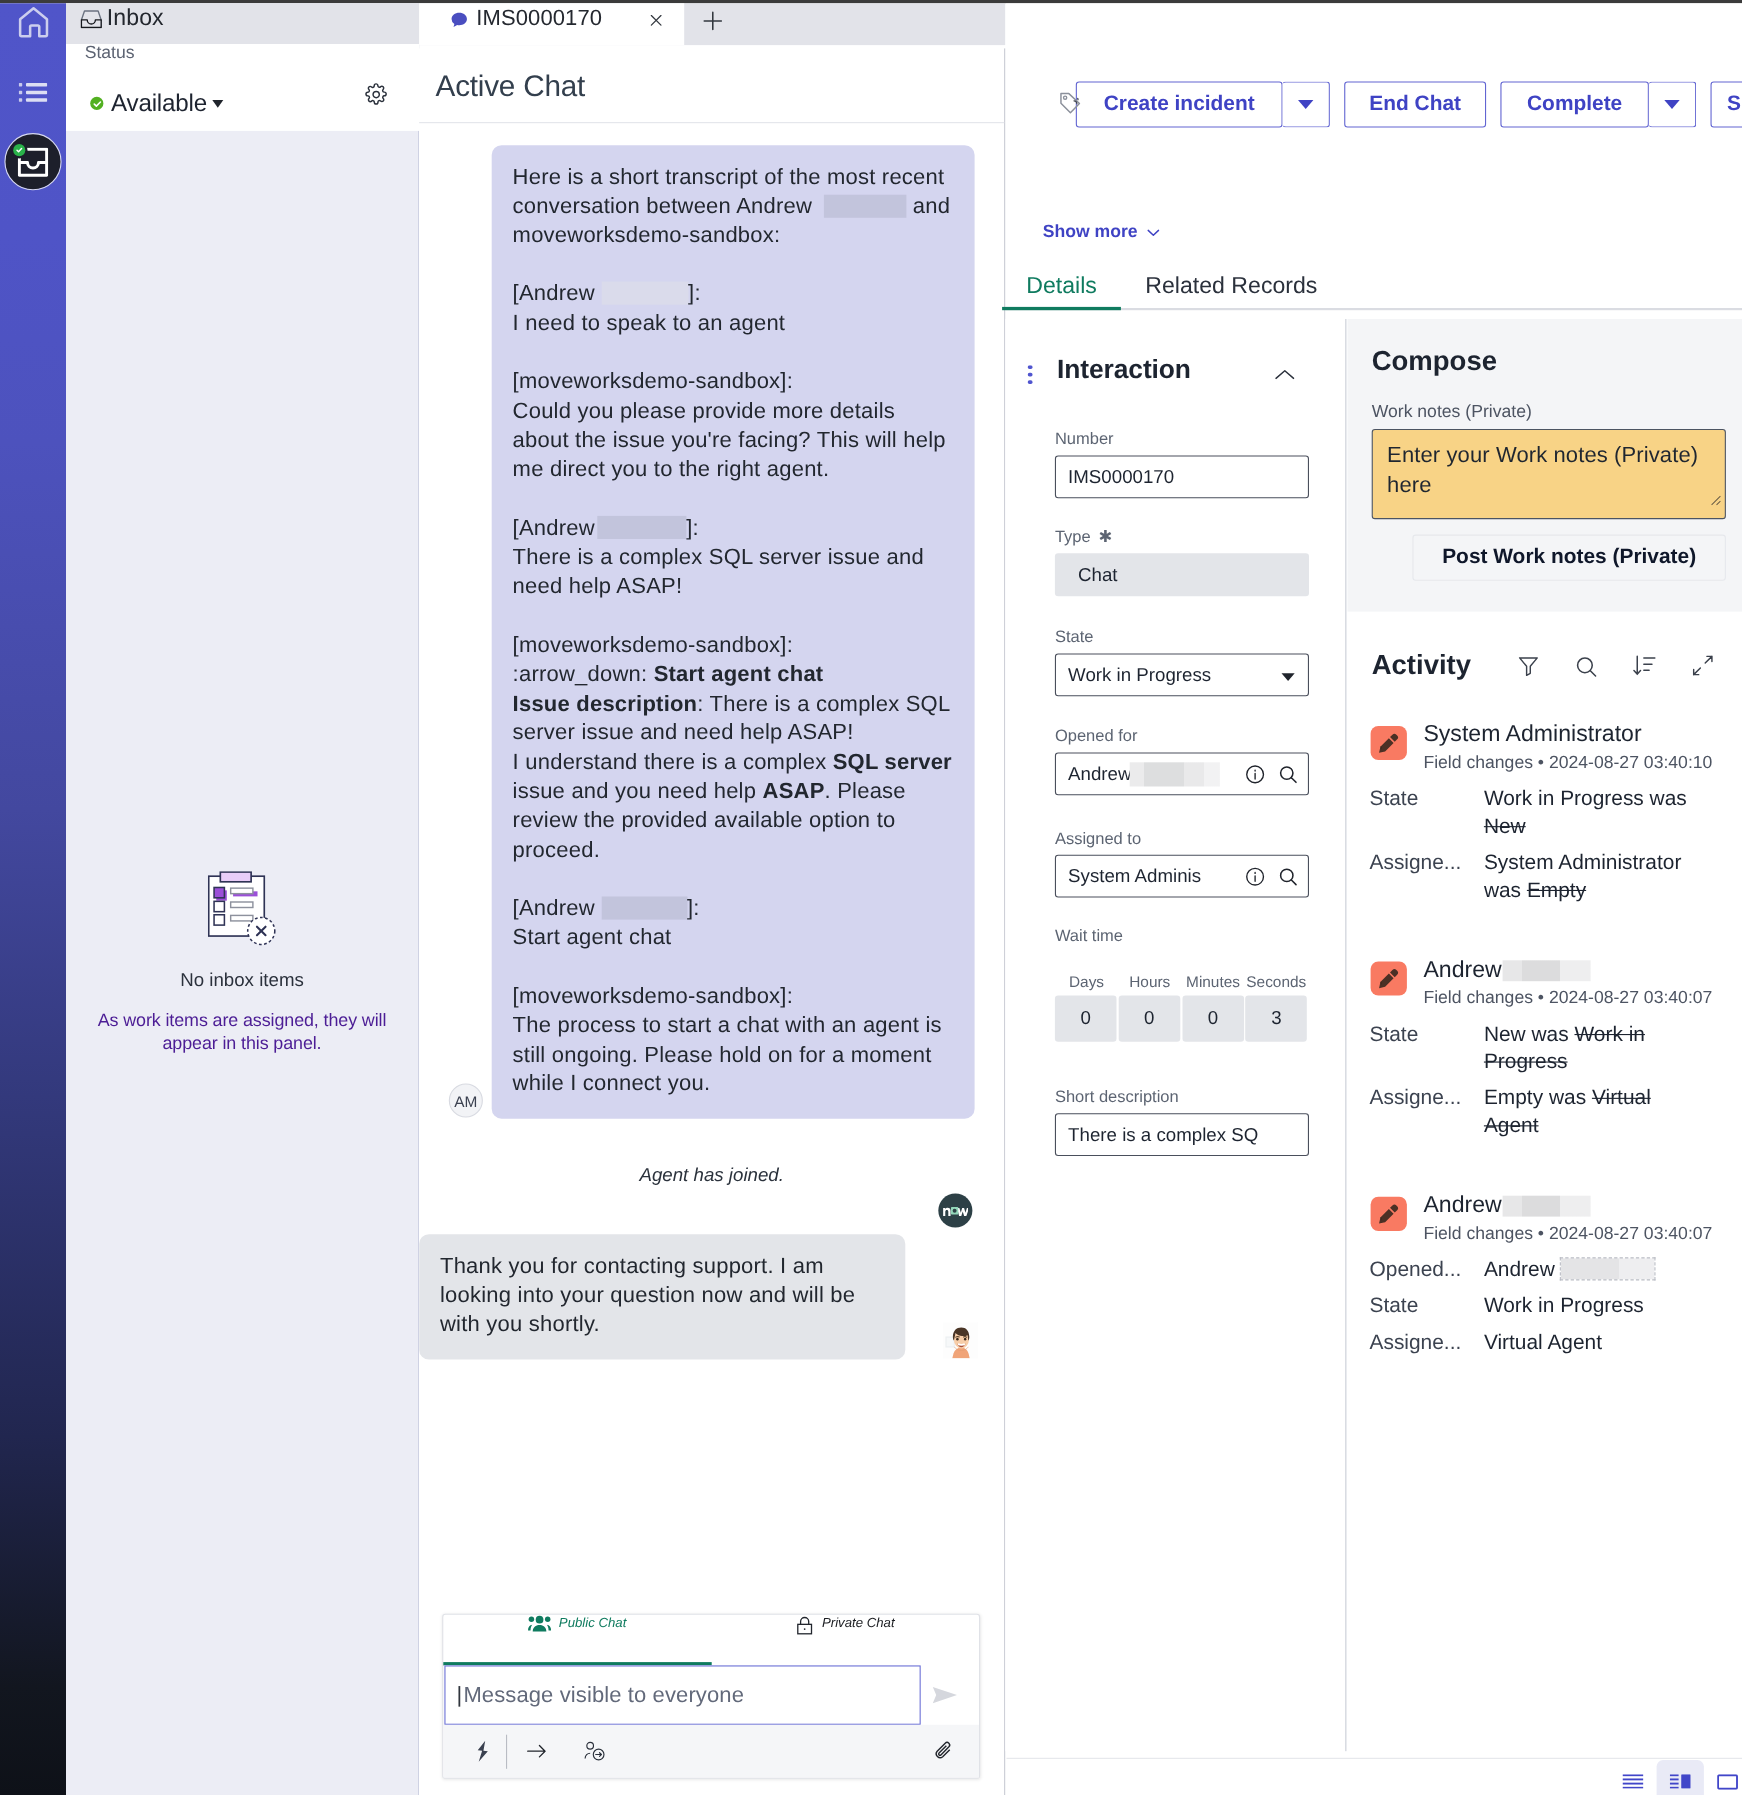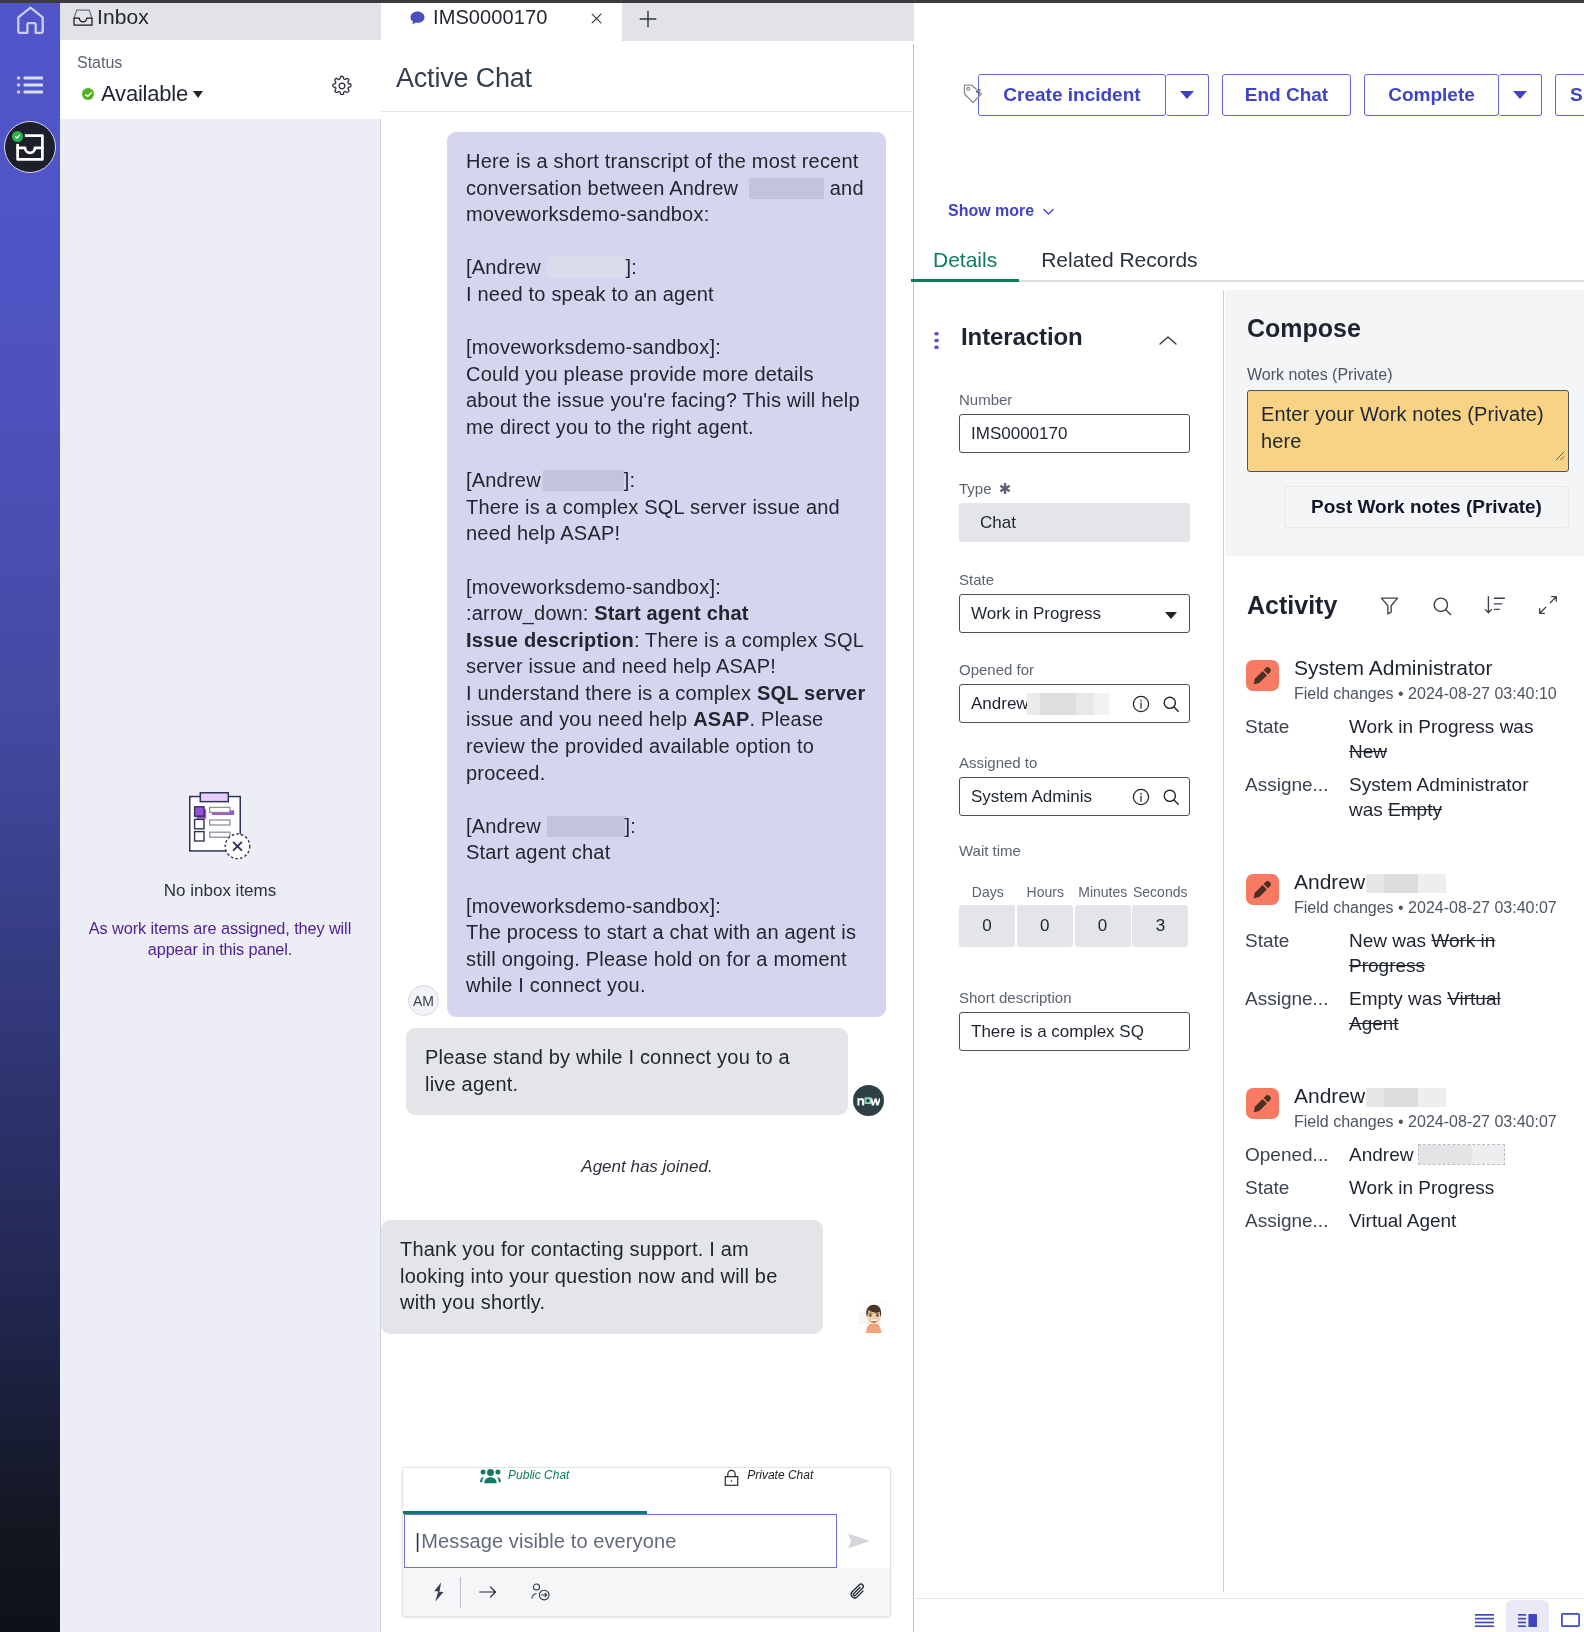--- a/index.html
+++ b/index.html
@@ -29,21 +29,21 @@
   .rail-badge { position:absolute; left:7px; top:9px; width:11px; height:11px; border-radius:50%; box-shadow:0 0 0 2px #1d1f2b;
       background:#2ab34a; display:flex; align-items:center; justify-content:center; }
 
   
   .inbox { position:absolute; left:60px; top:3px; width:321px; height:1629px; background:#ecedf5;
            border-right:1px solid #cfd2e3; }
   .inbox-head { position:absolute; left:0; top:0; width:321px; height:37px; background:#e2e3e9;
       display:flex; align-items:center; padding-left:11px; gap:6px; }
   .inbox-head-label { font-size:21px; color:#23272e; letter-spacing:.1px; position:relative; top:-5px; }
   .inbox-status { position:absolute; left:0; top:37px; width:321px; height:79px; background:#fff; }
-  .inbox-status-label { position:absolute; left:17px; top:14px; font-size:16px; color:#5c6372; }
+  .inbox-status-label { position:absolute; left:17px; top:0; font-size:16px; color:#5c6372; }
   .inbox-status-value { position:absolute; left:22px; top:41px; display:flex; align-items:center; gap:7px; }
   .status-dot { width:12px; height:12px; border-radius:50%; background:#52b021; display:flex; align-items:center; justify-content:center; }
   .inbox-status-text { font-size:22px; color:#1e2430; letter-spacing:-.2px; }
   .caret-down { width:0;height:0;border-left:5px solid transparent;border-right:5px solid transparent;border-top:7px solid #20242c; margin-left:-2px; }
   .gear-btn { position:absolute; left:271px; top:35px; width:23px; height:23px; }
   .inbox-empty { position:absolute; left:0; top:116px; width:320px; bottom:0;
                  display:flex; flex-direction:column; align-items:center; }
   .inbox-empty-icon { margin-top:673px; height:71px; }
   .inbox-empty-title { margin-top:18px; font-size:17px; color:#2b313c; line-height:20px;}
   .inbox-empty-sub { margin-top:17px; font-size:16.3px; letter-spacing:-.1px; color:#4c1d95; text-align:center; line-height:21px; width:280px; }
@@ -282,23 +282,20 @@
       <div class="bubble-row" style="margin-top:20px;">
         <div class="bub bub-purple" style="margin-left:66px; width:439px;">
           <span id="msg1"><span>Here is a short transcript of the most recent conversation between Andrew </span><span class="redact" style="width: 75px; margin-left: 5px; height: 21px;"></span><span> and moveworksdemo-sandbox:</span><br><br><span>[Andrew </span><span class="redact redact-l" style="width: 79px; height: 21px;"></span><span>]:</span><br><span>I need to speak to an agent</span><br><br><span>[moveworksdemo-sandbox]:</span><br><span>Could you please provide more details about the issue you're facing? This will help me direct you to the right agent.</span><br><br><span>[Andrew</span><span class="redact" style="width: 81px; margin-left: 2px; height: 21px;"></span><span>]:</span><br><span>There is a complex SQL server issue and need help ASAP!</span><br><br><span>[moveworksdemo-sandbox]:</span><br><span>:arrow_down: </span><b>Start agent chat</b><br><b>Issue description</b><span>: There is a complex SQL server issue and need help ASAP!</span><br><span>I understand there is a complex </span><b>SQL server</b><span> issue and you need help </span><b>ASAP</b><span>. Please review the provided available option to proceed.</span><br><br><span>[Andrew </span><span class="redact" style="width: 78px; height: 21px;"></span><span>]:</span><br><span>Start agent chat</span><br><br><span>[moveworksdemo-sandbox]:</span><br><span>The process to start a chat with an agent is still ongoing. Please hold on for a moment while I connect you.</span></span>
         </div>
         <div class="avatar-sm" style="left:27px; top:853px; width:31px; height:31px; border:1px solid #d8dae1; background:#f2f3f6; display:flex; align-items:center; justify-content:center; font-size:14px; color:#3b4150; letter-spacing:0;">
           <span>AM</span>
         </div>
       </div>
 
       <div class="bubble-row" style="margin-top:11px;">
-        <div class="bub bub-grey" style="margin-left:25px; width:442px; padding-right:24px;">
-          <span>Please stand by while I connect you to a live agent.</span>
-        </div>
         <div class="avatar-sm" style="left:472px; top:57px; width:31px; height:31px; background:#2d4046; display:flex; align-items:center; justify-content:center;">
           <svg width="23" height="11" viewBox="0 0 46 22">
             <path d="M0.8 21V6.4h3.9v2c1-1.5 2.6-2.3 4.4-2.3 3.3 0 5.2 2.2 5.2 5.6V21H10.2v-8c0-2-1-3.1-2.6-3.1s-2.9 1.2-2.9 3.2V21H0.8Z" fill="#fff"></path>
             <path d="M29.2 6.4h4.1l2.6 8.6 2.5-8.6h3.5l2.5 8.6 2.6-8.6h4L46 21h-4l-2.6-8.2L36.8 21h-4L29.2 6.4Z" fill="#fff" transform="translate(-3,0)"></path>
             <rect x="15" y="4.7" width="13.4" height="13.4" rx="1.5" fill="#93d6b9"></rect>
             <circle cx="21.7" cy="11.4" r="3.6" fill="#2d4046"></circle>
           </svg>
         </div>
       </div>
 

